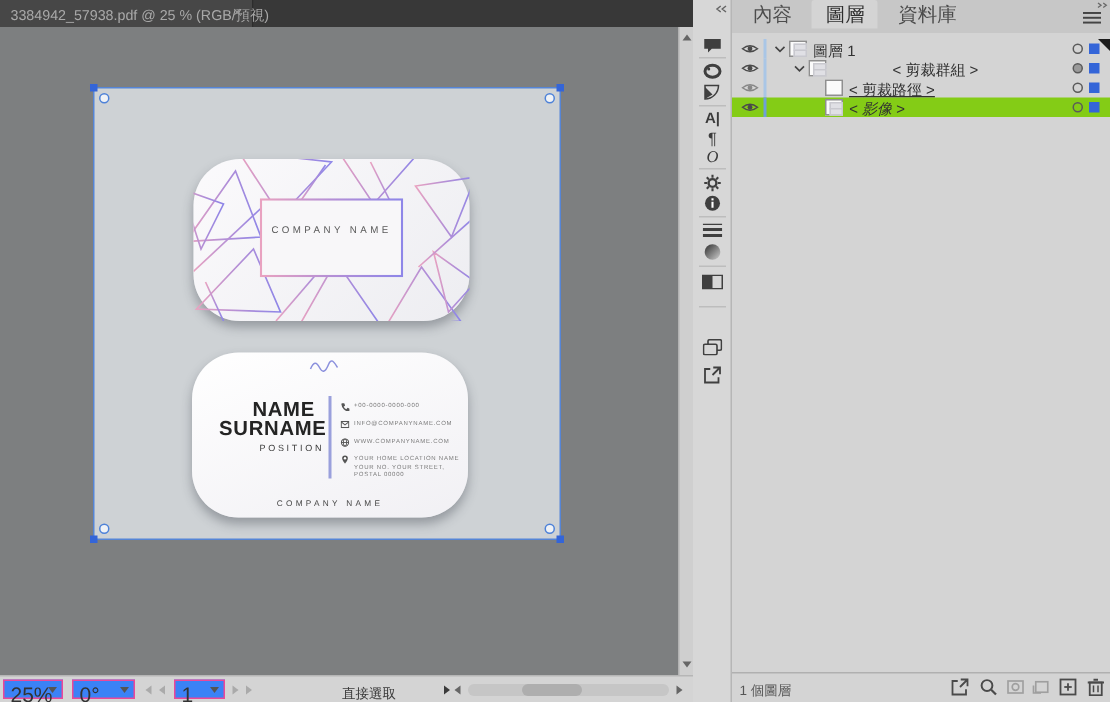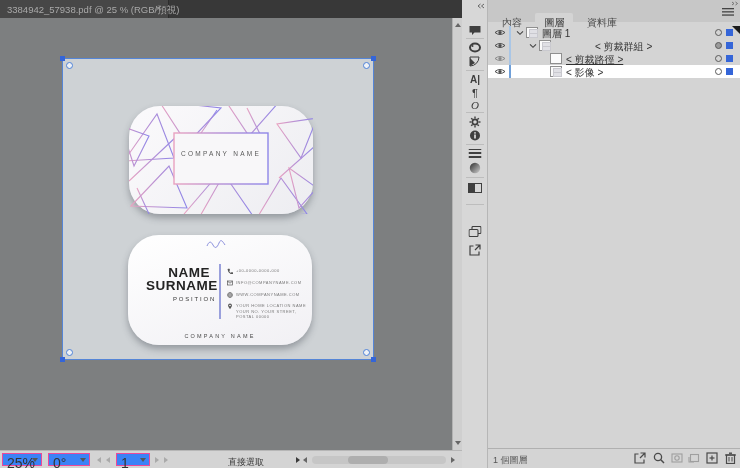--- a/index.html
+++ b/index.html
@@ -46,25 +46,25 @@
   .htrack{left:312px;top:5px;width:134px;height:8px;background:#c6c6c6;border-radius:4px;}
   .hthumb{left:36px;top:0;width:40px;height:8px;background:#aeaeae;border-radius:4px;}
   
   .dock{left:462px;top:0;width:26px;height:468px;background:#d7d7d7;border-right:1px solid #b6b6b6;box-sizing:border-box;}
   .dock-icon{left:13px;transform:translateX(-50%);cursor:pointer;}
   .dock-sep{left:4px;width:18px;height:1px;background:#bdbdbd;}
   .glyph{font-size:10px;color:#3c3c3c;}
   
   .panel{left:488px;top:0;width:252px;height:468px;background:#d4d4d4;}
   .tabstrip{left:0;top:0;width:252px;height:22px;background:#c7c7c7;}
-  .ptab{position:relative;display:inline-block;margin-top:13px;height:19px;line-height:19px;padding:0 9px;
-        font-size:10px;color:#4c4c4c;cursor:pointer;vertical-align:top;}
+  .ptab{position:relative;display:inline-block;margin-top:0;height:19px;line-height:19px;padding:0 9px;
+        font-size:13px;color:#4c4c4c;cursor:pointer;vertical-align:top;}
   .ptab.active{background:#d4d4d4;border-radius:2px 2px 0 0;color:#2e2e2e;}
   .lrow{left:0;width:252px;height:13px;}
-  .lrow.selected{background:#ffffff;}
+  .lrow.selected{background:#84cc16;font-style:italic;}
   .bluebar{left:21px;top:0;width:2px;height:13px;background:#a9c6e6;}
   .lrow.selected .bluebar{background:#6f9fd8;}
   .thumb{width:12px;height:11px;background:#fbfbfb;border:1px solid #8f8f8f;box-sizing:border-box;top:1px;}
   .thumb .mini{position:absolute;left:2px;width:7px;height:3px;background:#e0e0e5;border:0.5px solid #c9c9cf;}
   .lname{top:1px;font-size:10px;color:#323232;white-space:nowrap;}
   .underline{text-decoration:underline;}
   .target{left:227px;top:3px;width:7px;height:7px;border:1px solid #5a5a5a;border-radius:50%;box-sizing:border-box;cursor:pointer;}
   .target.targeted{background:#9a9a9a;}
   .chip{left:238px;top:3px;width:7px;height:7px;background:#3465d8;cursor:pointer;}
   .corner-tri{right:0;top:0;width:0;height:0;border-top:8px solid #1c1c1c;border-left:8px solid transparent;}

